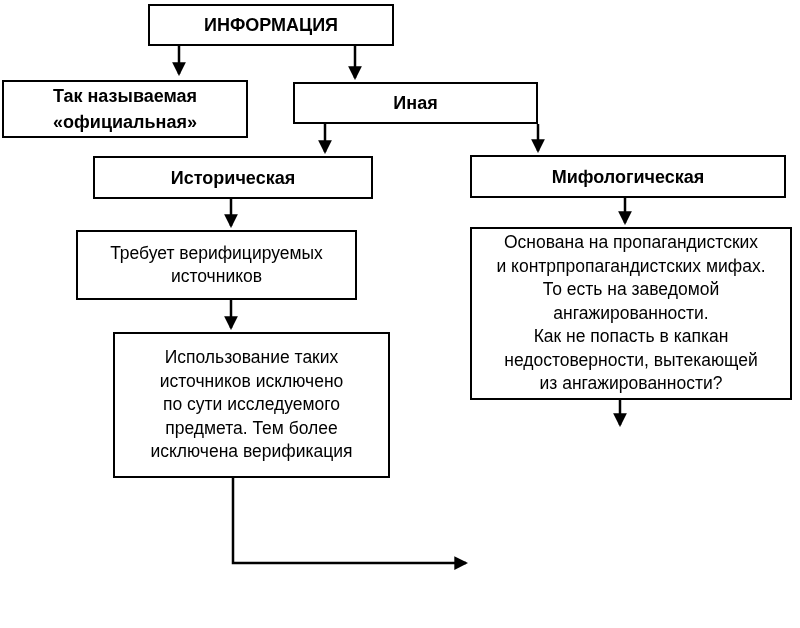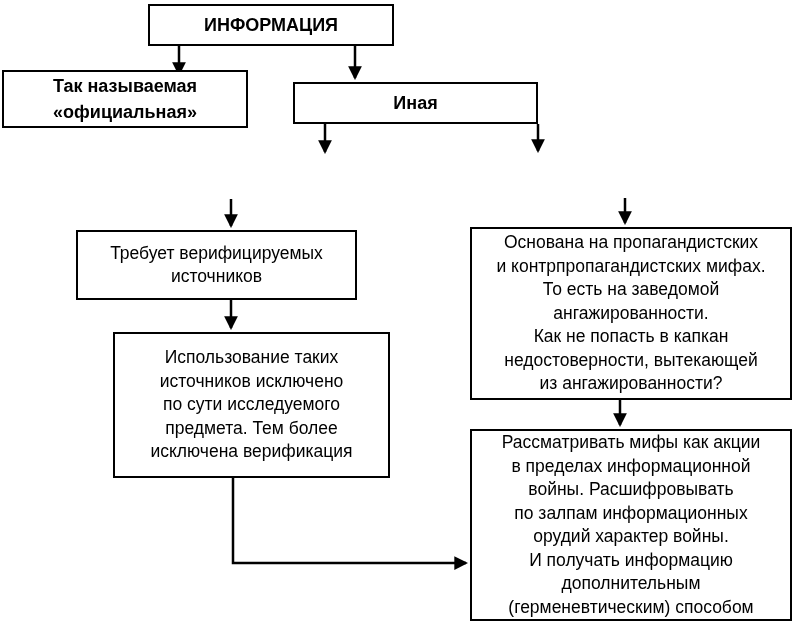--- a/index.html
+++ b/index.html
@@ -68,46 +68,40 @@
     <path class="edge" d="M538,124 V151" marker-end="url(#arrow)"></path>
     <path class="edge" d="M231,199 V226" marker-end="url(#arrow)"></path>
     <path class="edge" d="M625,198 V223" marker-end="url(#arrow)"></path>
     <path class="edge" d="M231,300 V328" marker-end="url(#arrow)"></path>
     <path class="edge" d="M620,400 V425" marker-end="url(#arrow)"></path>
     <path class="edge" d="M233,478 V563 H466" marker-end="url(#arrow)"></path>
   </svg>
 
   <div class="box bold" style="left:148px;top:4px;width:246px;height:42px">ИНФОРМАЦИЯ</div>
 
-  <div class="box bold" style="left:2px;top:70px;width:246px;height:58px">Так называемая
+  <div class="box bold" style="left:2px;top:80px;width:246px;height:58px">Так называемая
 «официальная»</div>
 
   <div class="box bold" style="left:293px;top:82px;width:245px;height:42px">Иная</div>
 
+  <div class="box bold" style="left:93px;top:156px;width:280px;height:43px">Историческая</div>
 
+  <div class="box bold" style="left:470px;top:155px;width:316px;height:43px">Мифологическая</div>
 
   <div class="box" style="left:76px;top:230px;width:281px;height:70px">Требует верифицируемых
 источников</div>
 
   <div class="box" style="left:113px;top:332px;width:277px;height:146px">Использование таких
 источников исключено
 по сути исследуемого
 предмета. Тем более
 исключена верификация</div>
 
   <div class="box" style="left:470px;top:227px;width:322px;height:173px">Основана на пропагандистских
 и контрпропагандистских мифах.
 То есть на заведомой
 ангажированности.
 Как не попасть в капкан
 недостоверности, вытекающей
 из ангажированности?</div>
 
-  <div class="box" style="left:470px;top:429px;width:322px;height:192px">Рассматривать мифы как акции
-в пределах информационной
-войны. Расшифровывать
-по залпам информационных
-орудий характер войны.
-И получать информацию
-дополнительным
-(герменевтическим) способом</div>
 
 </div>
 
 </body></html>

